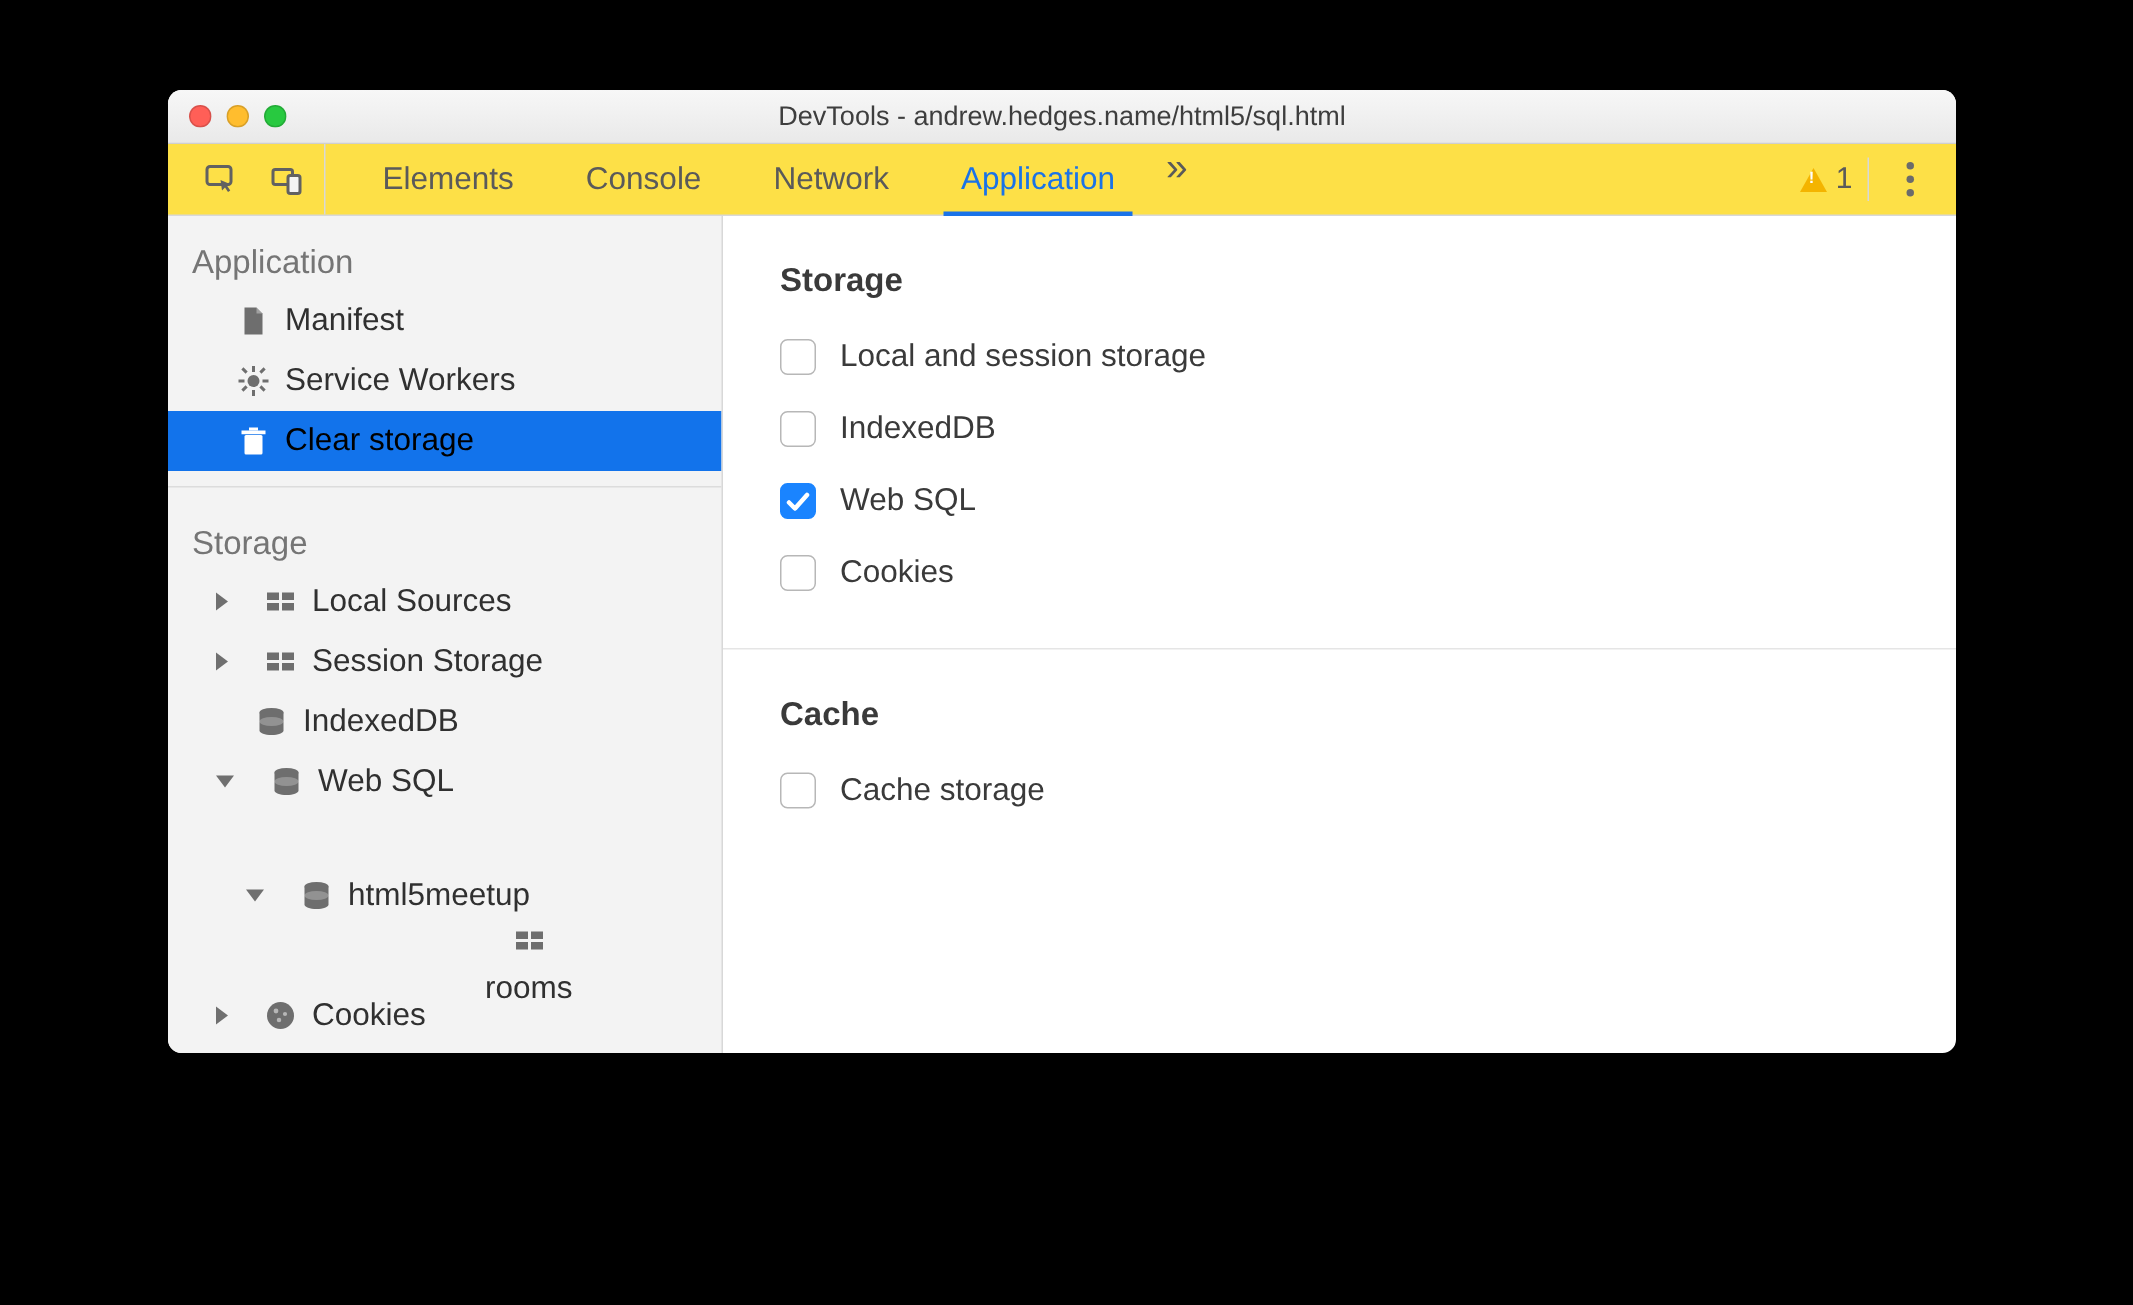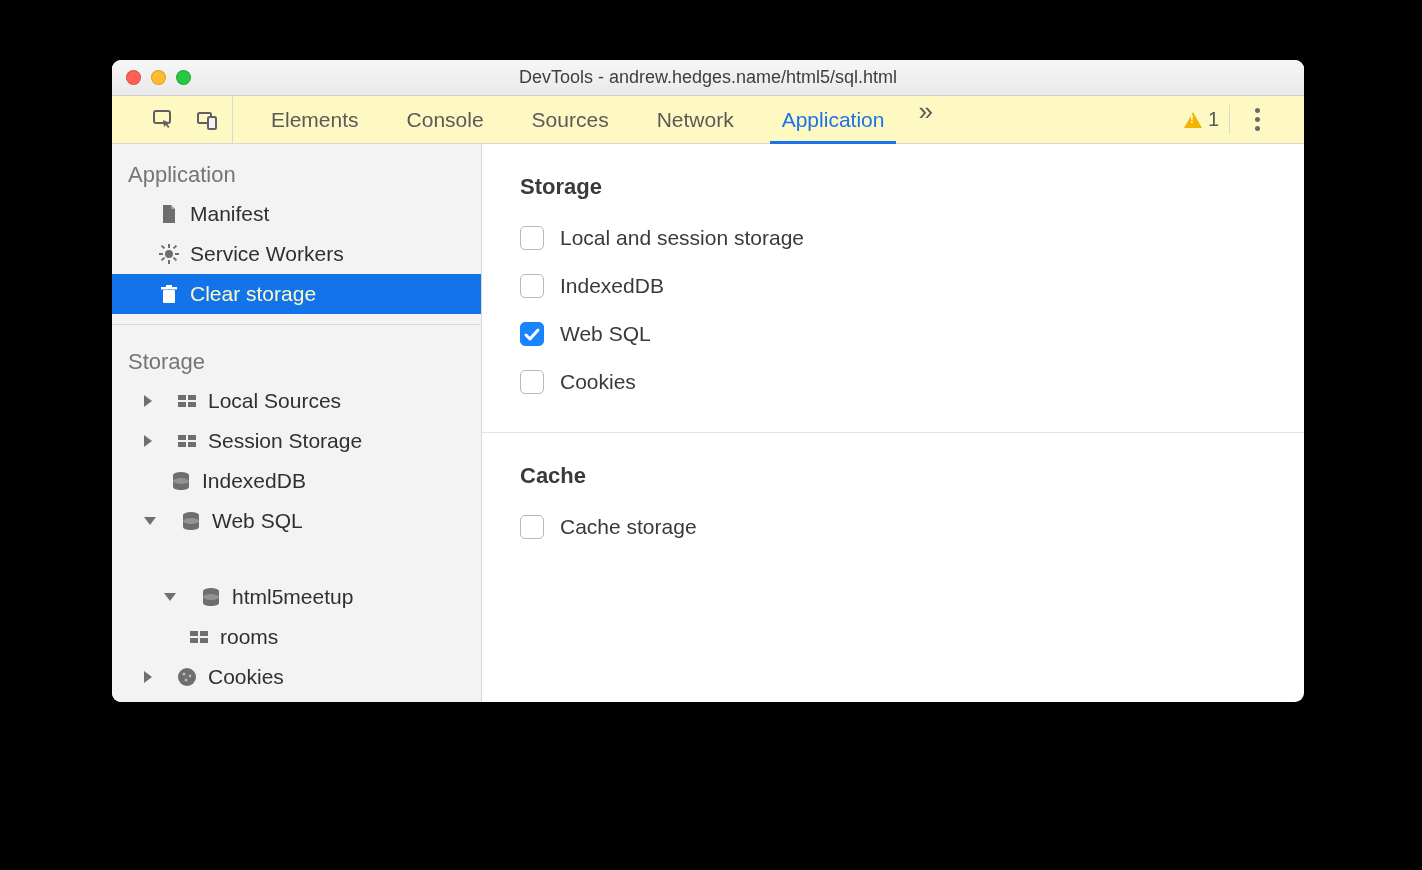--- a/index.html
+++ b/index.html
@@ -15,22 +15,22 @@
     height: 36px; background: linear-gradient(#f7f7f7,#e9e9e9);
     border-bottom: 1px solid #cfcfcf; display: flex; align-items: center; padding: 0 14px;
     position: relative;
   }
   .traffic { display: flex; gap: 10px; }
   .tl { width: 15px; height: 15px; border-radius: 50%; border: 1px solid rgba(0,0,0,.15); }
   .tl.red { background:#ff5f57; } .tl.yel { background:#ffbd2e; } .tl.grn { background:#28c940; }
   .titlebar .title { position:absolute; left:0; right:0; text-align:center; font-size:18px; color:#3e3e3e; pointer-events:none; }
   
   .tabbar {
-    height: 48px; background:#fef9c3; border-bottom:1px solid #d8d8d8;
-    display:flex; align-items:stretch; padding:0 26px; gap: 0; text-align: center;
+    height: 48px; background:#fde047; border-bottom:1px solid #d8d8d8;
+    display:flex; align-items:stretch; padding:0 10px; gap: 0; text-align: center;
   }
   .tb-left { display:flex; align-items:center; gap:14px; padding:0 10px; border-right:1px solid #d8d8d8; }
   .iconbtn { width:30px; height:30px; display:flex; align-items:center; justify-content:center; color:#616161; }
   .tabs { display:flex; align-items:stretch; padding-left: 14px; }
   .tab { display:flex; align-items:center; padding:0 24px; font-size:21px; color:#5a5a5a; position:relative; cursor:default; }
   .tab.active { color:#1a73e8; }
   .tab.active::after { content:""; position:absolute; left:12px; right:12px; bottom:-1px; height:3px; background:#1a73e8; }
   .tb-grow { flex:1; }
   .tb-right { display:flex; align-items:center; gap:14px; padding:0 8px; }
   .warnbadge { display:flex; align-items:center; gap:6px; color:#5a5a5a; font-size:20px; padding:0 10px; border-right:1px solid #d8d8d8; height:60%; }
@@ -39,28 +39,28 @@
   .kebab { width:26px; display:flex; flex-direction:column; align-items:center; gap:4px; }
   .kebab span{ width:5px;height:5px;background:#6b6b6b;border-radius:50%; }
   .more-chevrons { color:#5a5a5a; font-size:22px; padding:0 10px; letter-spacing:-6px; }
   .more-chevrons::before{content:"\00BB"; font-size:26px;}
   
   .body { flex:1; display:flex; min-height:0; }
   .sidebar { width:370px; background:#f3f3f3; border-right:1px solid #d8d8d8; overflow:auto; }
   .side-section { padding:12px 0 4px; }
   .side-title { font-size:22px; color:#757575; padding:6px 16px; }
   .side-item { display:flex; align-items:center; gap:10px; font-size:21px; color:#303030; height:40px; padding-left:40px; }
-  .side-item.sel { background:#1273eb; color:#fef9c3; }
+  .side-item.sel { background:#1273eb; color:#000000; }
   .side-item .icon { width:22px; height:22px; display:flex; align-items:center; justify-content:center; color:inherit; }
   .side-item .disclosure { position:relative; left:-14px; width:0;height:0; }
   .tri-r { border-top:6px solid transparent;border-bottom:6px solid transparent;border-left:8px solid #6f6f6f; }
   .tri-d { border-left:6px solid transparent;border-right:6px solid transparent;border-top:8px solid #6f6f6f; }
   .side-item.indent1 { padding-left:46px; }
   .side-item.indent2 { padding-left:66px;margin-top:36px; }
-  .side-item.indent3 { padding-left:76px; }
+  .side-item.indent3 { padding-left:112px;flex-direction:column; }
   .side-divider{ height:1px;background:#dcdcdc; margin:6px 0; }
   
   .main { flex:1; overflow:auto; }
   .main-block { padding:30px 0 26px 0; border-bottom:1px solid #e5e5e5; }
   .main-header { font-size:22px; font-weight:600; color:#3a3a3a; padding:0 0 14px 38px; }
   .check-row { display:flex; gap:16px; padding:12px 0 12px 38px; font-size:21px; color:#3a3a3a; }
   .chk { width:24px;height:24px;border:1.5px solid #b7b7b7;border-radius:5px;background:#fff;display:flex;align-items:center;justify-content:center; }
   .chk.on { background:#1a84ff;border-color:#1a84ff; }
   .chk.on svg { display:block; }
   .chk svg { display:none; }
@@ -151,23 +151,20 @@
           </div>
       </div>
       <div class="tabs">
         <div class="tab">
             <span>Elements</span>
           </div>
         <div class="tab">
             <span>Console</span>
           </div>
         <div class="tab">
-            <span>Sources</span>
-          </div>
-        <div class="tab">
             <span>Network</span>
           </div>
         <div class="tab active">
             <span>Application</span>
           </div>
         <div class="more-chevrons"></div>
       </div>
       <div class="tb-grow"></div>
       <div class="tb-right">
         <div class="warnbadge">

